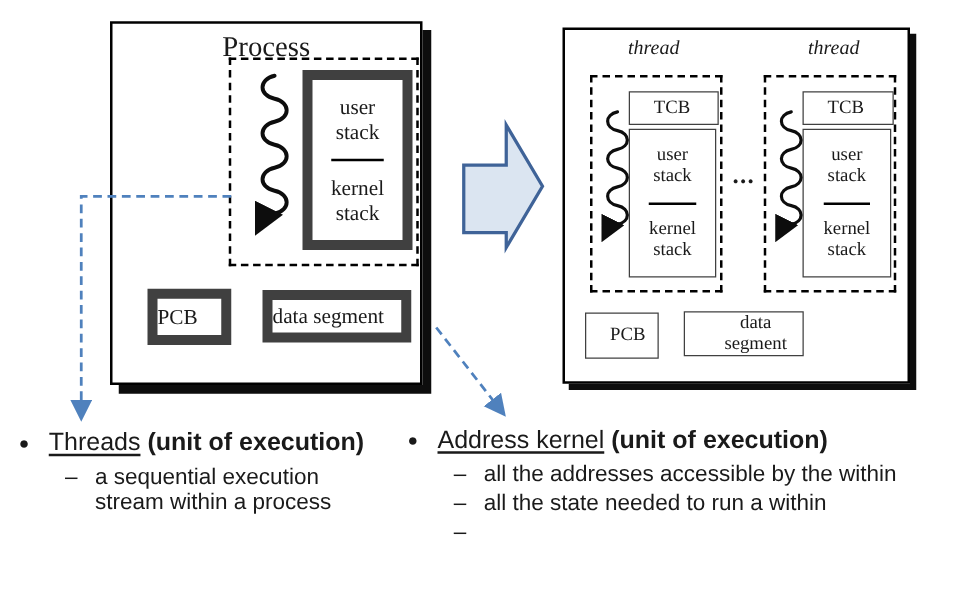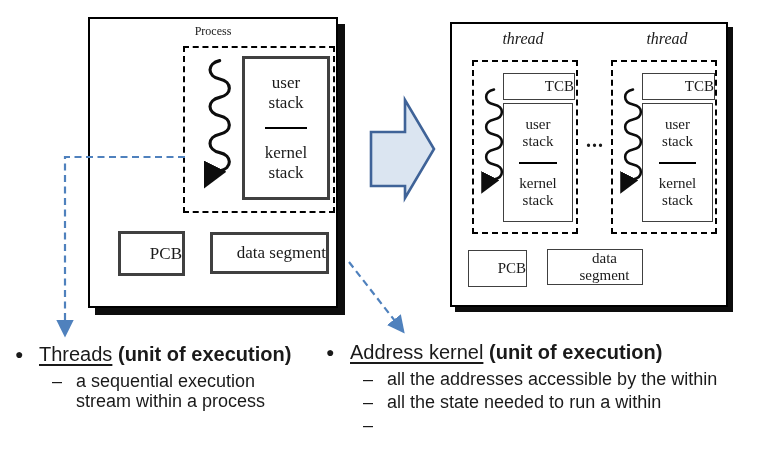--- a/index.html
+++ b/index.html
@@ -12,22 +12,22 @@
   .serif{font-family:"Liberation Serif","DejaVu Serif",serif;}
 
   
   .outer-box{
     border:2px solid #000;background:#fff;z-index:10;
   }
   .shadow-lg{box-shadow:7px 7px 0 0 #0d0d0d;}
   .shadow-sm{box-shadow:5px 5px 0 0 #0d0d0d;}
   .dashed-box{border:2px dashed #000;background:transparent;z-index:12;}
   .solid-box{
-    border:3px solid #404040;background:#fff;z-index:13;
-    display:flex;align-items:center;justify-content:flex-end;text-align:center;
+    border:8px solid #404040;background:#fff;z-index:13;
+    display:flex;align-items:center;justify-content:flex-start;text-align:center;
   }
   .thin{border-width:1.5px;padding-left:19px;}
   .stacks{display:flex;flex-direction:column;padding:0;}
   .stacks .cell{
     flex:1;display:flex;align-items:center;justify-content:center;
     text-align:center;white-space:pre-line;line-height:1.15;
   }
   .stacks .cell + .cell{border-top:2px solid #000;}
   .lbl{z-index:14;text-align:center;line-height:1.1;}
   .italic{font-style:italic;}
@@ -49,21 +49,21 @@
   .squig{z-index:15;}
   .bigarrow{z-index:5;}
 </style>
 </head>
 <body>
 
 <div class="slide">
 
   <div class="abs outer-box shadow-lg" style="left:88px;top:17px;width:250px;height:291px;"></div>
 
-  <div class="abs lbl serif" style="left:173px;top:25px;width:80px;font-size:12px;">Process</div>
+  <div class="abs lbl serif" style="left:173px;top:25px;width:80px;font-size:23px;">Process</div>
 
   <div class="abs dashed-box" style="left:183px;top:46px;width:152px;height:167px;"></div>
 
   <svg class="abs squig" style="left:197px;top:56px;" width="38" height="138" viewBox="0 0 40 150">
     <defs>
       <marker id="sqArrow" markerWidth="8" markerHeight="8" refX="6" refY="4" orient="auto">
         <path d="M0,0 L8,4 L0,8 Z" fill="#0d0d0d"></path>
       </marker>
     </defs>
     <path id="squigPath" d="M24,5 c-14,3 -14,17 0,20 c14,3 14,17 0,20 c-14,3 -14,17 0,20 c14,3 14,17 0,20 c-14,3 -14,17 0,20 c14,3 14,17 0,20 c-7,2 -11,7 -14,13" fill="none" stroke="#0d0d0d" stroke-width="3.4" stroke-linecap="round" marker-end="url(#sqArrow)"></path>

